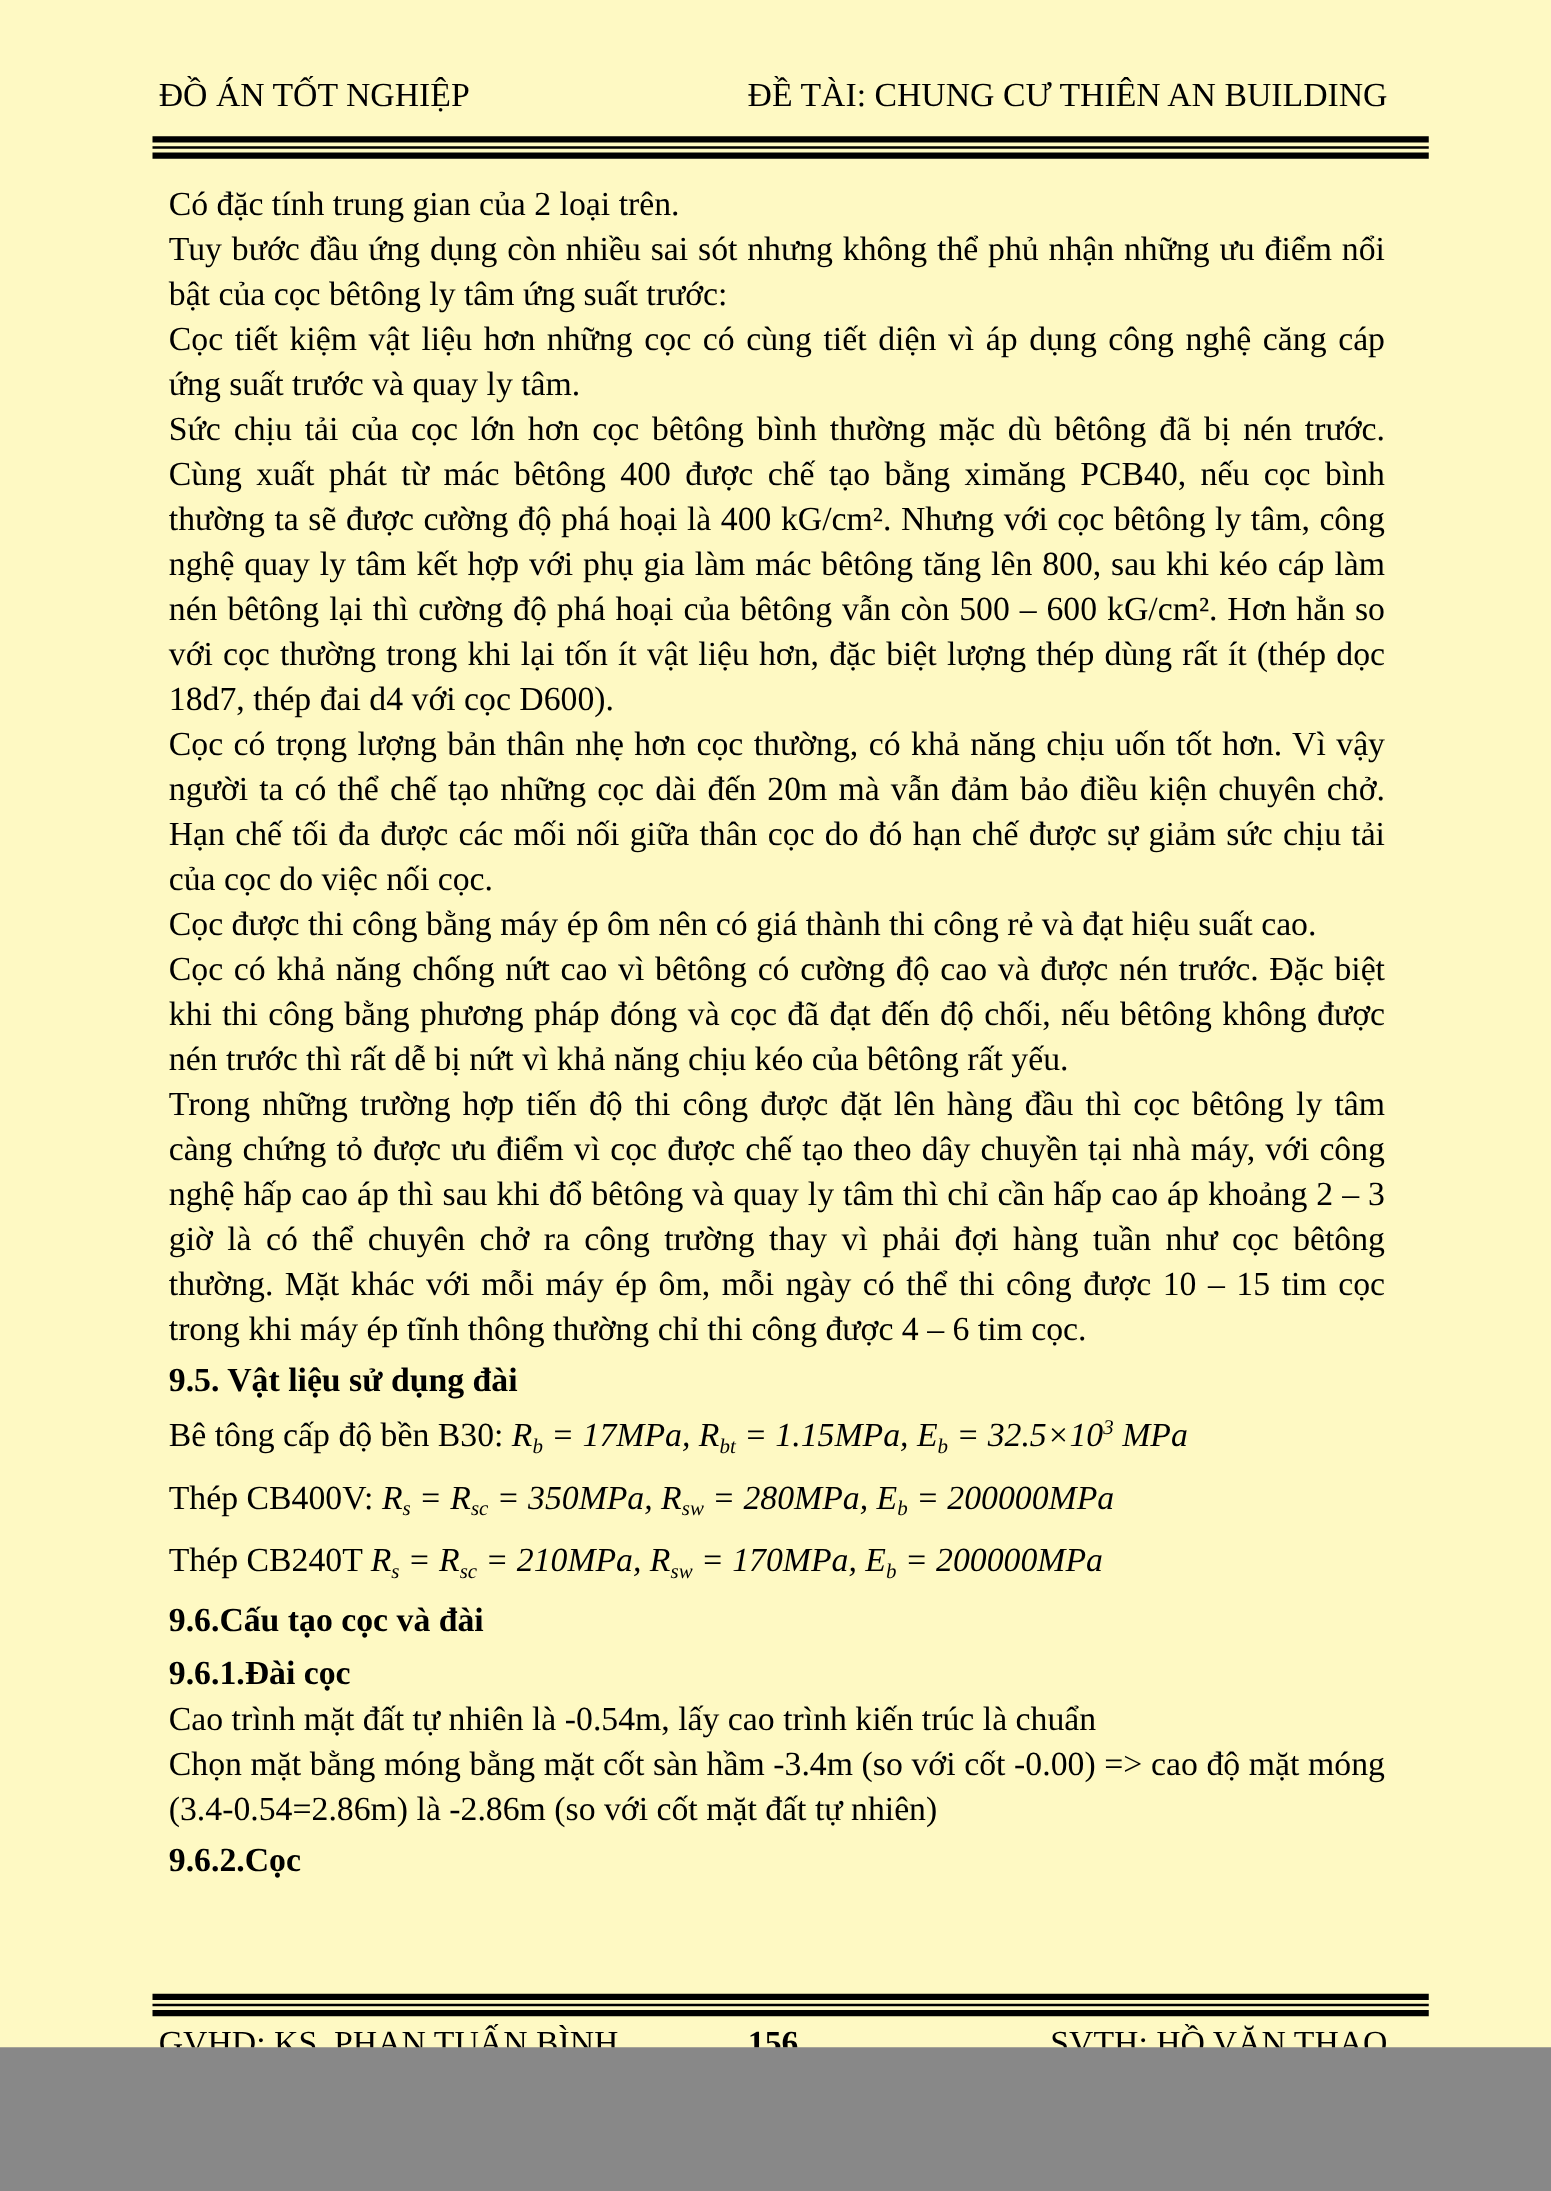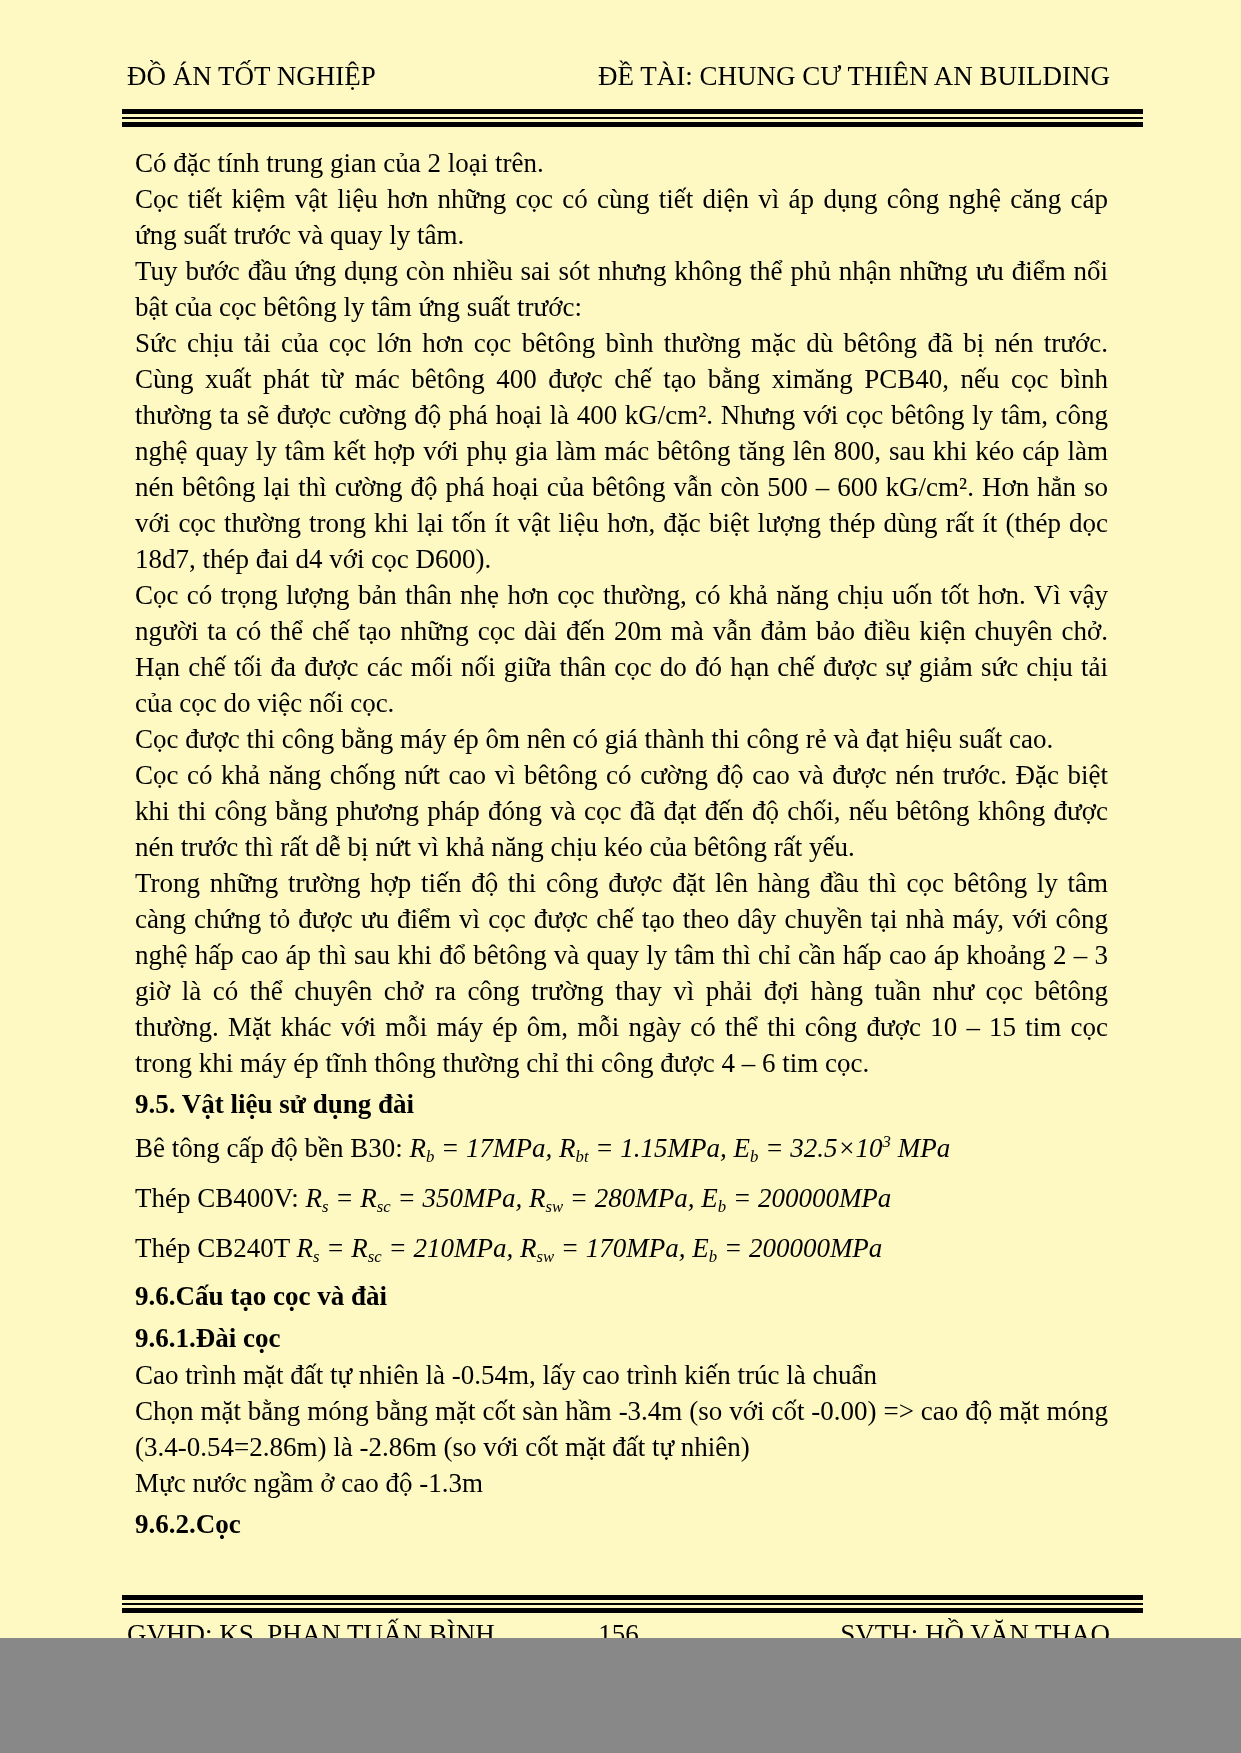--- a/index.html
+++ b/index.html
@@ -42,21 +42,21 @@
   .formula { font-style: italic; }
   .formula sub { font-size: 0.62em; line-height: 0; vertical-align: -0.3em; font-style: italic; }
   .formula sup { font-size: 0.62em; line-height: 0; vertical-align: 0.6em; font-style: italic; }
   .dash { font-weight: bold; }
   .footer {
     position: absolute; top: 1617px; left: 127px; width: 983px;
     display: flex; align-items: baseline;
     font-size: 27px; line-height: 34px; white-space: nowrap;
   }
   .f-left  { flex: 1 1 0; text-align: left; }
-  .f-center{ flex: 0 0 auto; text-align: center; }
+  .f-center{ flex: 0 0 auto; text-align: center; font-weight: bold; }
   .f-right { flex: 1 1 0; text-align: right; }
 </style>
 </head>
 <body>
 
 <div class="page">
 
   <div class="header">
     <span>ĐỒ ÁN TỐT NGHIỆP</span>
     <span>ĐỀ TÀI: CHUNG CƯ THIÊN AN BUILDING</span>
@@ -65,36 +65,35 @@
   <div class="rule header-rule">
     <div class="bar-thick-top"></div>
     <div class="bar-gap"></div>
     <div class="bar-thin"></div>
     <div class="bar-gap"></div>
     <div class="bar-thick-bottom"></div>
   </div>
 
   <div class="doc-body">
       <p class="para">Có đặc tính trung gian của 2 loại trên.</p>
+      <p class="para">Tuy bước đầu ứng dụng còn nhiều sai sót nhưng không thể phủ nhận những ưu điểm nổi bật của cọc bêtông ly tâm ứng suất trước:</p>
       <p class="para">Cọc tiết kiệm vật liệu hơn những cọc có cùng tiết diện vì áp dụng công nghệ căng cáp ứng suất trước và quay ly tâm.</p>
-      <p class="para">Tuy bước đầu ứng dụng còn nhiều sai sót nhưng không thể phủ nhận những ưu điểm nổi bật của cọc bêtông ly tâm ứng suất trước:</p>
       <p class="para">Sức chịu tải của cọc lớn hơn cọc bêtông bình thường mặc dù bêtông đã bị nén trước. Cùng xuất phát từ mác bêtông 400 được chế tạo bằng ximăng PCB40, nếu cọc bình thường ta sẽ được cường độ phá hoại là 400 kG/cm². Nhưng với cọc bêtông ly tâm, công nghệ quay ly tâm kết hợp với phụ gia làm mác bêtông tăng lên 800, sau khi kéo cáp làm nén bêtông lại thì cường độ phá hoại của bêtông vẫn còn 500 – 600 kG/cm². Hơn hẳn so với cọc thường trong khi lại tốn ít vật liệu hơn, đặc biệt lượng thép dùng rất ít (thép dọc 18d7, thép đai d4 với cọc D600).</p>
       <p class="para">Cọc có trọng lượng bản thân nhẹ hơn cọc thường, có khả năng chịu uốn tốt hơn. Vì vậy người ta có thể chế tạo những cọc dài đến 20m mà vẫn đảm bảo điều kiện chuyên chở. Hạn chế tối đa được các mối nối giữa thân cọc do đó hạn chế được sự giảm sức chịu tải của cọc do việc nối cọc.</p>
       <p class="para">Cọc được thi công bằng máy ép ôm nên có giá thành thi công rẻ và đạt hiệu suất cao.</p>
       <p class="para">Cọc có khả năng chống nứt cao vì bêtông có cường độ cao và được nén trước. Đặc biệt khi thi công bằng phương pháp đóng và cọc đã đạt đến độ chối, nếu bêtông không được nén trước thì rất dễ bị nứt vì khả năng chịu kéo của bêtông rất yếu.</p>
       <p class="para">Trong những trường hợp tiến độ thi công được đặt lên hàng đầu thì cọc bêtông ly tâm càng chứng tỏ được ưu điểm vì cọc được chế tạo theo dây chuyền tại nhà máy, với công nghệ hấp cao áp thì sau khi đổ bêtông và quay ly tâm thì chỉ cần hấp cao áp khoảng 2 – 3 giờ là có thể chuyên chở ra công trường thay vì phải đợi hàng tuần như cọc bêtông thường. Mặt khác với mỗi máy ép ôm, mỗi ngày có thể thi công được 10 – 15 tim cọc trong khi máy ép tĩnh thông thường chỉ thi công được 4 – 6 tim cọc.</p>
       <h3 class="heading">9.5. Vật liệu sử dụng đài</h3>
       <div class="formula-line"><span>Bê tông cấp độ bền B30: </span><span class="formula">R<sub>b</sub> = 17MPa, R<sub>bt</sub> = 1.15MPa, E<sub>b</sub> = 32.5×10<sup>3</sup> MPa</span></div>
       <div class="formula-line"><span>Thép CB400V: </span><span class="formula">R<sub>s</sub> = R<sub>sc</sub> = 350MPa, R<sub>sw</sub> = 280MPa, E<sub>b</sub> = 200000MPa</span></div>
       <div class="formula-line"><span>Thép CB240T </span><span class="formula">R<sub>s</sub> = R<sub>sc</sub> = 210MPa, R<sub>sw</sub> = 170MPa, E<sub>b</sub> = 200000MPa</span></div>
       <h3 class="heading">9.6.Cấu tạo cọc và đài</h3>
       <h3 class="heading">9.6.1.Đài cọc</h3>
       <p class="para">Cao trình mặt đất tự nhiên là -0.54m, lấy cao trình kiến trúc là chuẩn</p>
       <p class="para">Chọn mặt bằng móng bằng mặt cốt sàn hầm -3.4m (so với cốt -0.00) =&gt; cao độ mặt móng (3.4-0.54=2.86m) là -2.86m (so với cốt mặt đất tự nhiên)</p>
-      <p class="para">Mực nước ngầm ở cao độ -1.3m</p>
       <h3 class="heading">9.6.2.Cọc</h3>
     </div>
 
   <div class="rule footer-rule">
     <div class="bar-thick-top"></div>
     <div class="bar-gap"></div>
     <div class="bar-thin"></div>
     <div class="bar-gap"></div>
     <div class="bar-thick-bottom"></div>
   </div>

